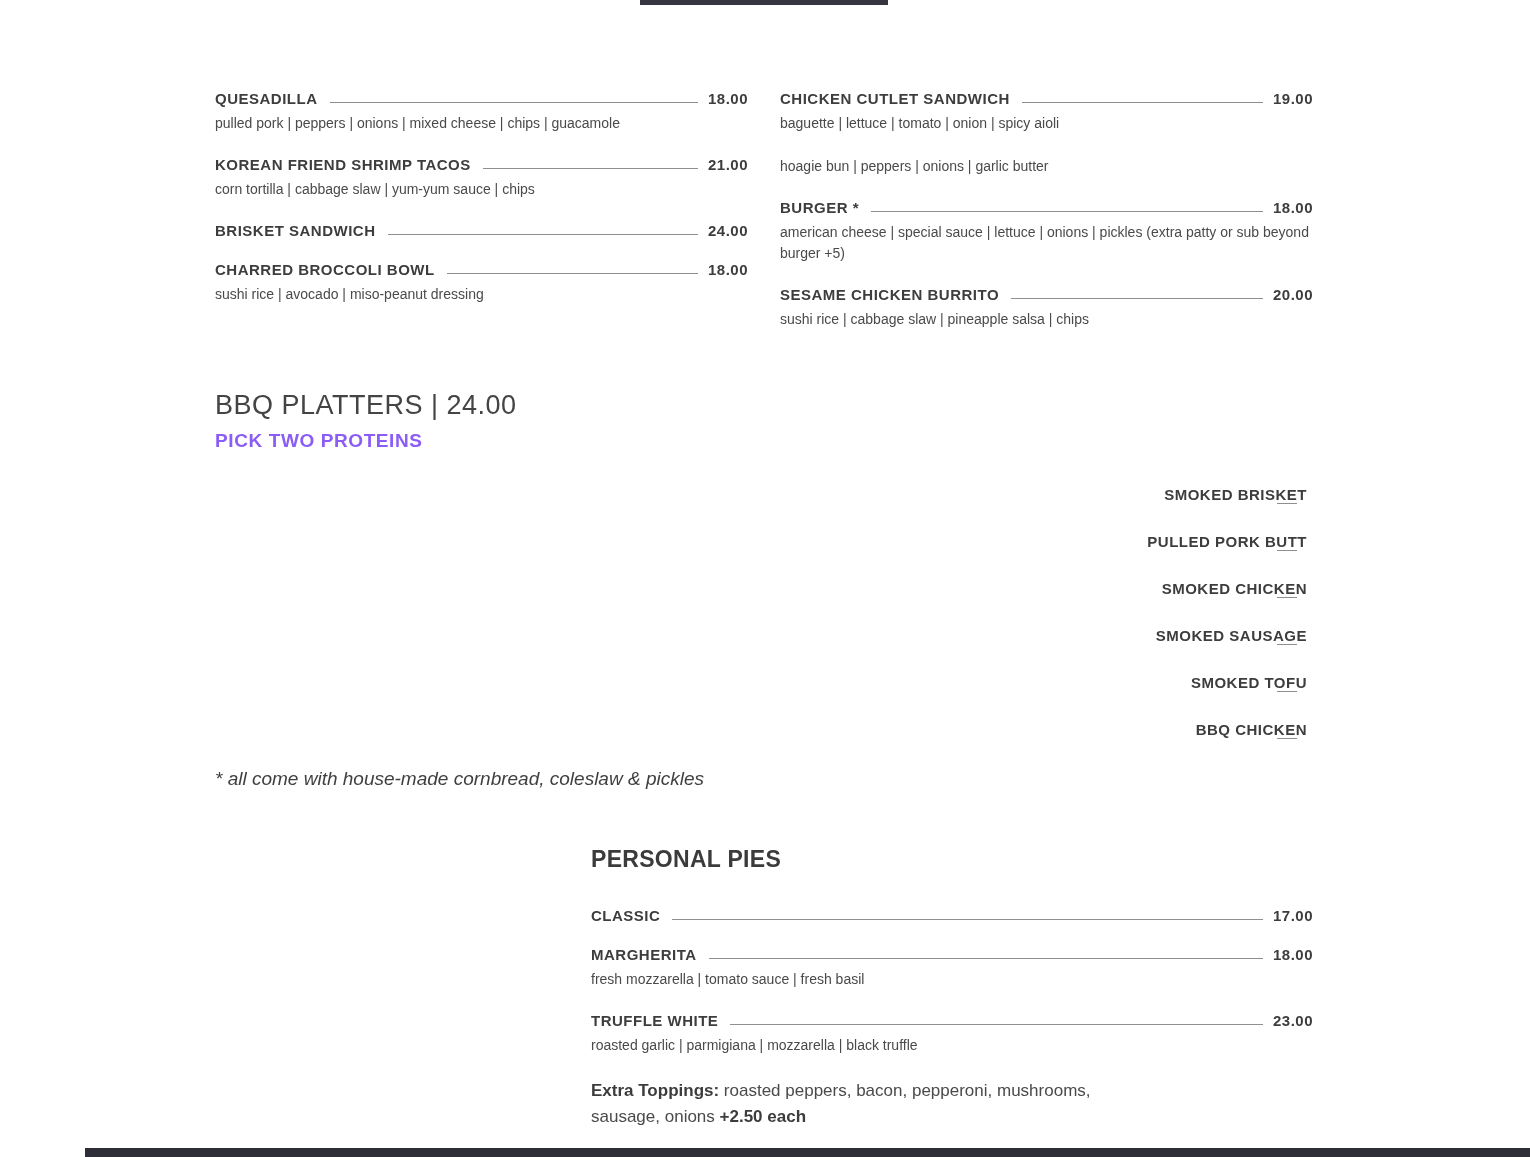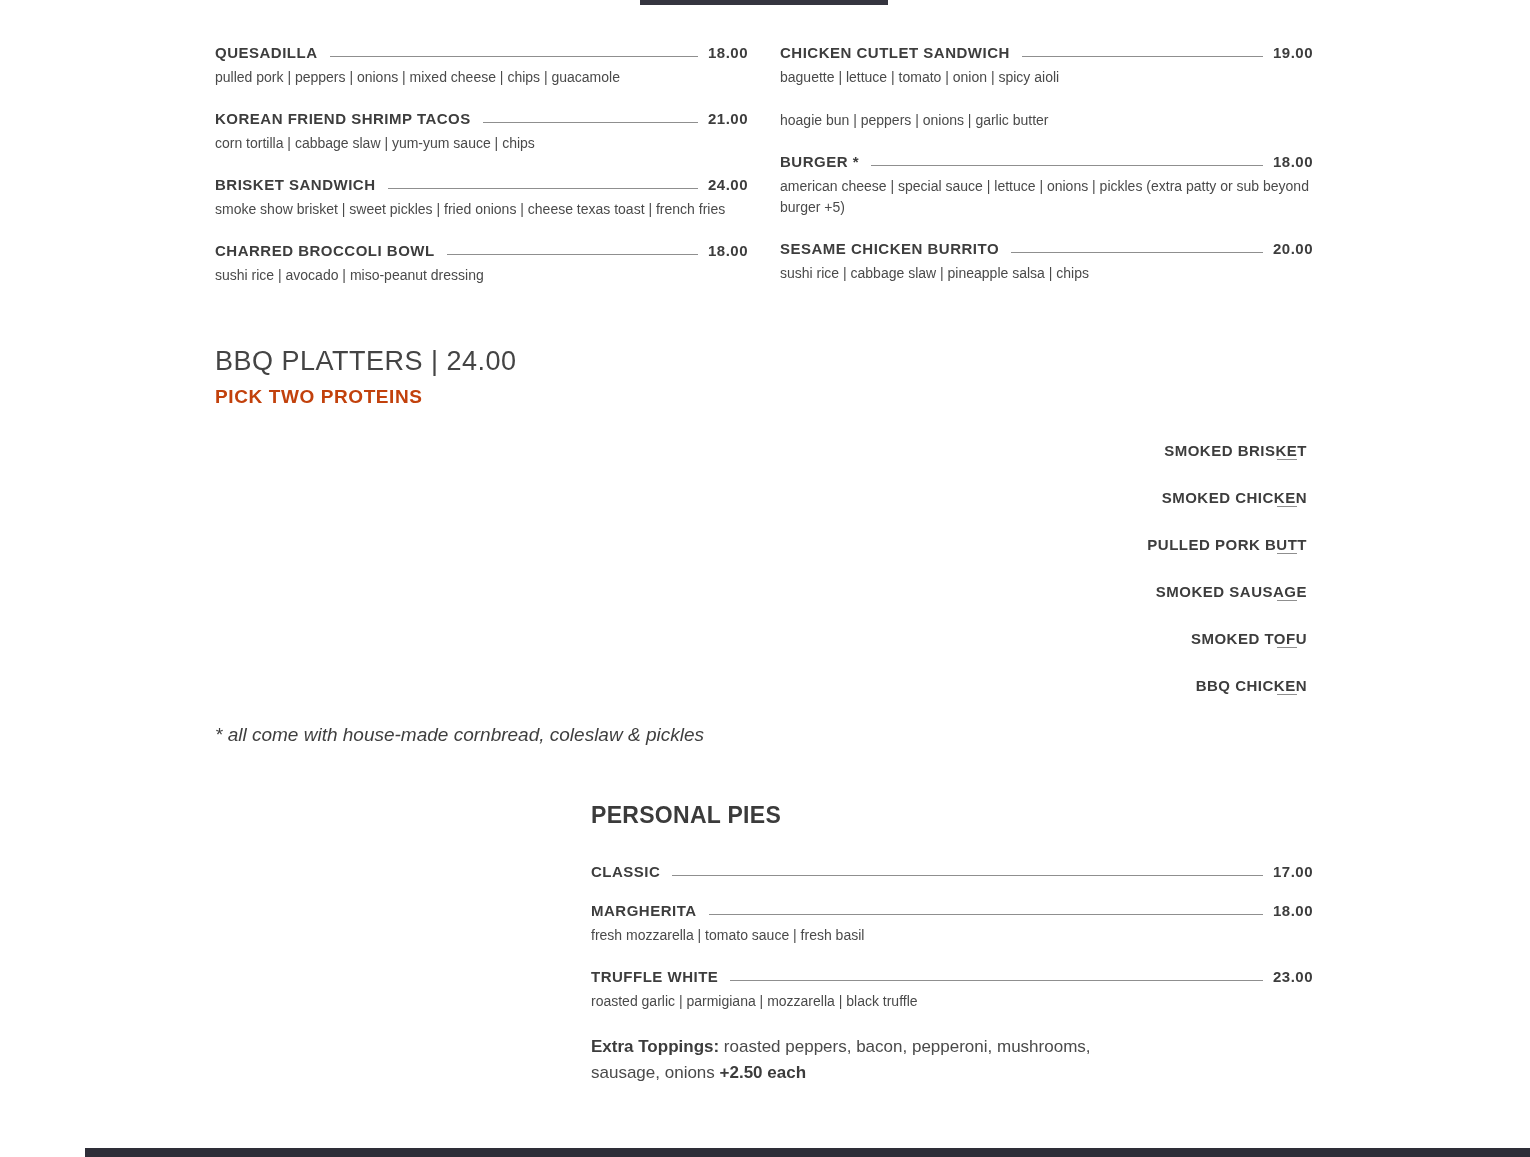--- a/index.html
+++ b/index.html
@@ -13,21 +13,21 @@
   .top-cut-bar {
     position: absolute; top: 0; left: 640px; width: 248px; height: 5px;
     background: #35353f;
   }
   .bottom-bar {
     position: absolute; bottom: 0; left: 85px; right: 0; height: 9px;
     background: #2e2e38;
   }
 
   .menu-top {
-    padding-top: 44px;
+    padding-top: 90px;
     margin-left: 215px;
     width: 1098px;
     display: flex;
     gap: 32px;
   }
   .col { width: 533px; }
 
   .item { margin-bottom: 22px; }
   .item-row { display: flex; align-items: flex-end; }
   .item-name {
@@ -43,21 +43,21 @@
   .price { font-size: 15px; font-weight: 700; letter-spacing: 0.5px; color: #3d3d3d; white-space: nowrap; }
   .desc {
     font-size: 14px; color: #4a4a4a; margin-top: 6px; line-height: 1.5;
   }
 
   .bbq-section { margin-left: 215px; margin-top: 38px; width: 1092px; }
   .bbq-title {
     font-size: 27px; font-weight: 400; letter-spacing: 0.5px; color: #444444;
   }
   .bbq-sub {
-    font-size: 19px; font-weight: 700; letter-spacing: 0.6px; color: #c2410c;
+    font-size: 19px; font-weight: 700; letter-spacing: 0.6px; color: #8b5cf6;
     margin-top: 9px;
   }
   .protein-list { margin-top: 34px; }
   .protein-row { display: flex; align-items: flex-end; margin-bottom: 26px; flex-direction: column; }
   .protein-name { font-size: 15px; font-weight: 700; letter-spacing: 0.5px; white-space: nowrap; }
   .protein-row .leader { margin-bottom: 3px; }
   .platters-note {
     margin-top: 16px;
     font-style: italic;
     font-size: 19px;
@@ -98,21 +98,20 @@
       </div>
       <div class="desc">corn tortilla | cabbage slaw | yum-yum sauce | chips</div>
     </div>
 
     <div class="item">
       <div class="item-row">
         <span class="item-name">BRISKET SANDWICH</span>
         <span class="leader"></span>
         <span class="price">24.00</span>
       </div>
-      <div class="desc">smoke show brisket | sweet pickles | fried onions | cheese texas toast | french fries</div>
     </div>
 
     <div class="item">
       <div class="item-row">
         <span class="item-name">CHARRED BROCCOLI BOWL</span>
         <span class="leader"></span>
         <span class="price">18.00</span>
       </div>
       <div class="desc">sushi rice | avocado | miso-peanut dressing</div>
     </div>
@@ -157,25 +156,25 @@
 <div class="bbq-section">
   <div class="bbq-title">BBQ PLATTERS | 24.00</div>
   <div class="bbq-sub">PICK TWO PROTEINS</div>
 
   <div class="protein-list">
     <div class="protein-row">
       <span class="protein-name">SMOKED BRISKET</span>
       <span class="leader"></span>
     </div>
     <div class="protein-row">
+      <span class="protein-name">PULLED PORK BUTT</span>
+      <span class="leader"></span>
+    </div>
+    <div class="protein-row">
       <span class="protein-name">SMOKED CHICKEN</span>
-      <span class="leader"></span>
-    </div>
-    <div class="protein-row">
-      <span class="protein-name">PULLED PORK BUTT</span>
       <span class="leader"></span>
     </div>
     <div class="protein-row">
       <span class="protein-name">SMOKED SAUSAGE</span>
       <span class="leader"></span>
     </div>
     <div class="protein-row">
       <span class="protein-name">SMOKED TOFU</span>
       <span class="leader"></span>
     </div>

